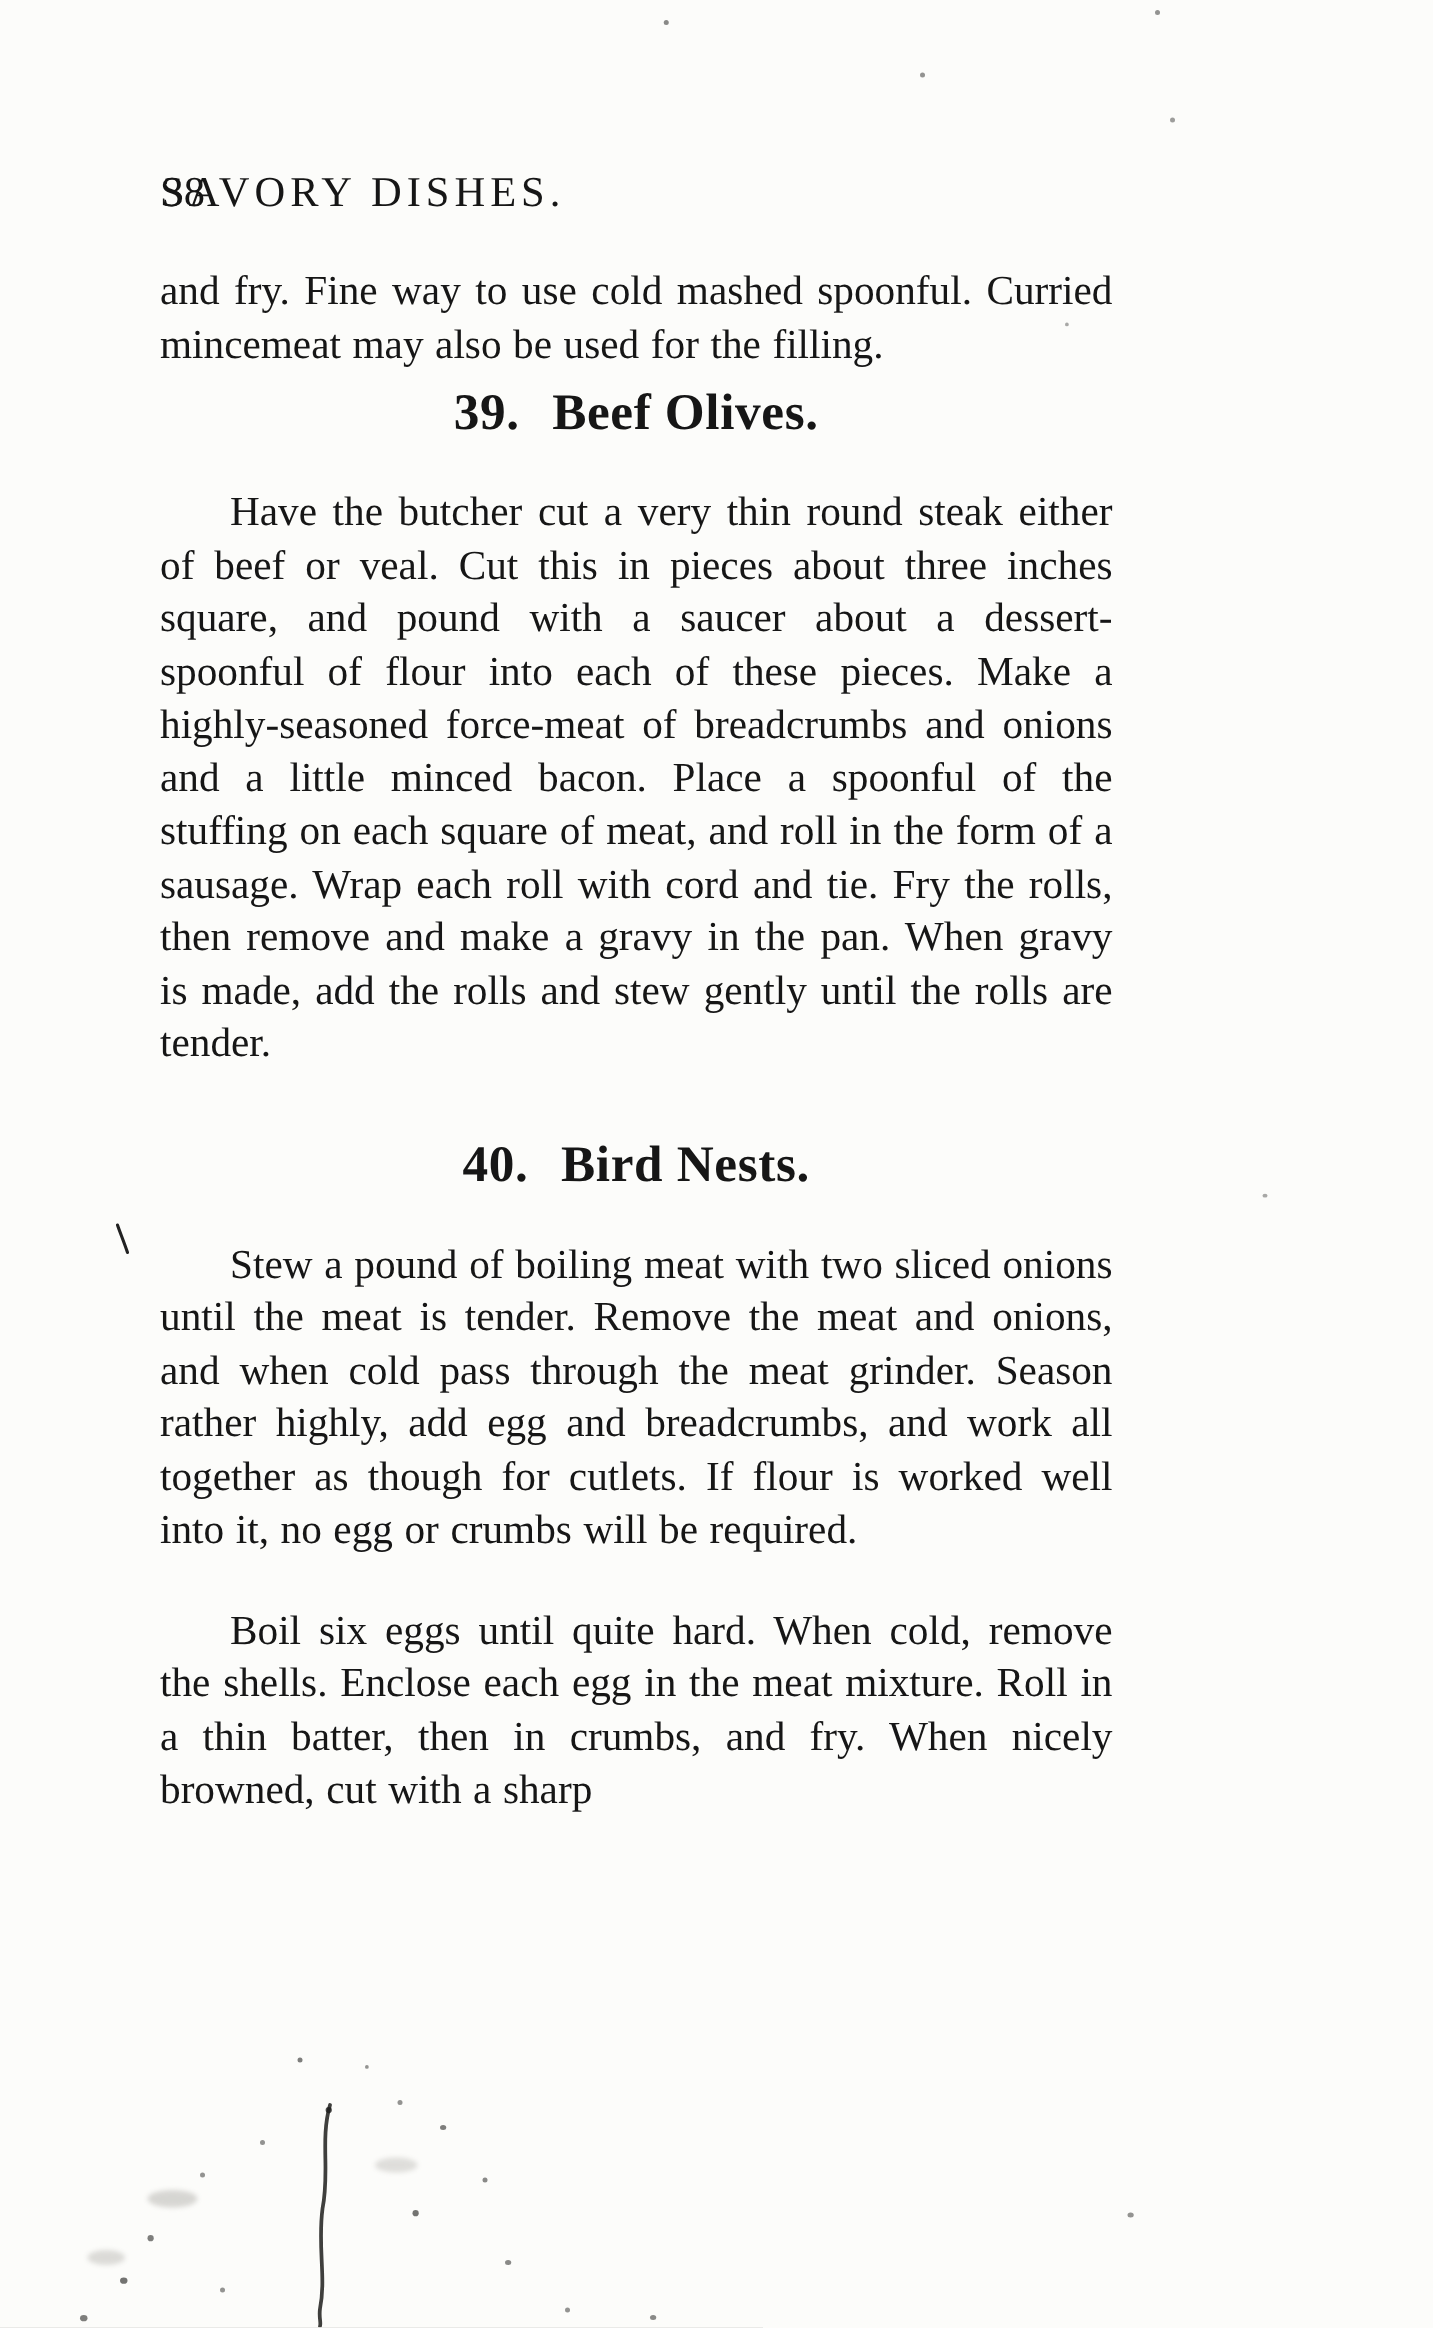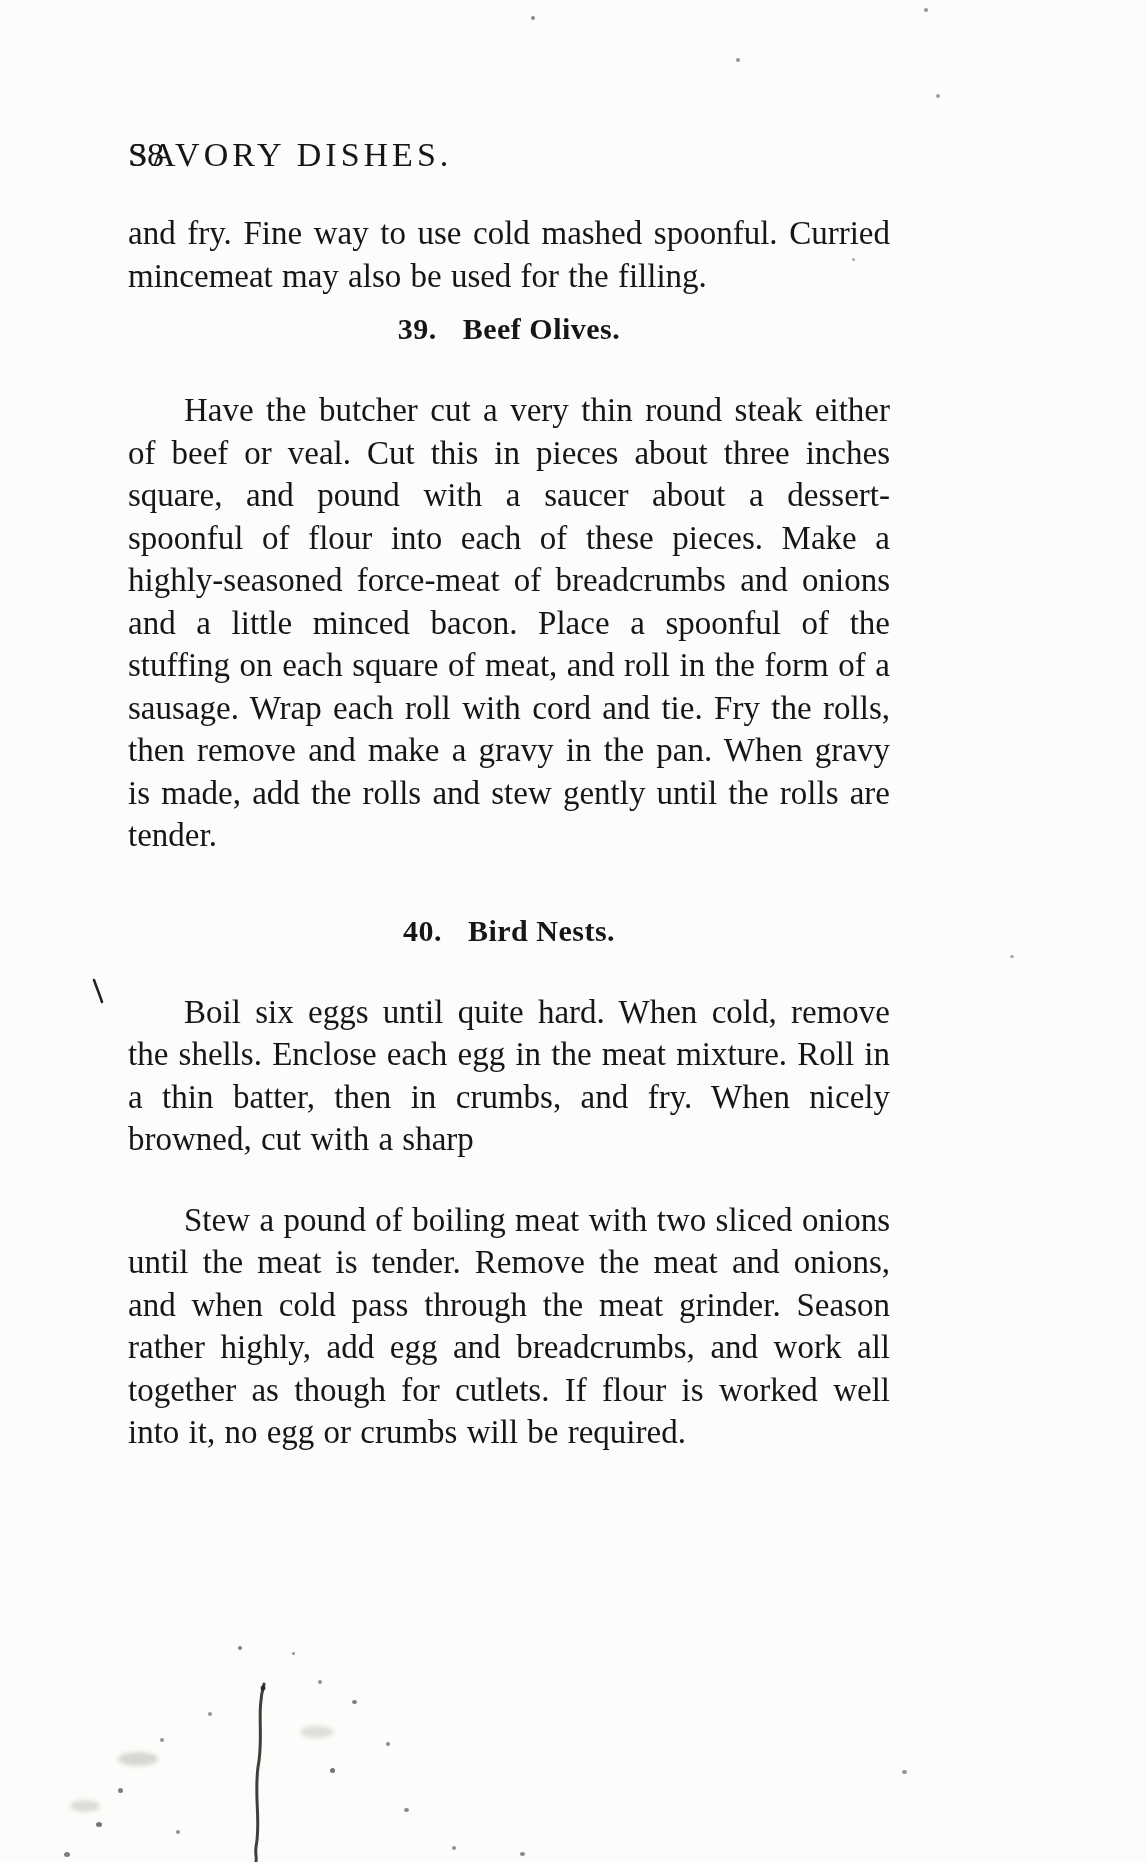--- a/index.html
+++ b/index.html
@@ -47,21 +47,21 @@
     line-height: 42.5px;
     text-align: justify;
     margin: 0;
     word-spacing: 1px;
   }
   .para.indent {
     text-indent: 56px;
     margin-top: 38px;
   }
   .recipe-heading {
-    font-size: 30px;
+    font-size: 41px;
     line-height: 44px;
     font-weight: bold;
     text-align: center;
     margin: 10px 0 20px 0;
     letter-spacing: 0.5px;
   }
   .recipe-heading.spaced {
     margin-top: 52px;
     margin-bottom: 20px;
   }
@@ -104,23 +104,23 @@
     <h2 class="recipe-heading">
       <span class="recipe-number">39.</span><span class="recipe-title">Beef Olives.</span>
     </h2>
 
     <p class="para indent">Have the butcher cut a very thin round steak either of beef or veal. Cut this in pieces about three inches square, and pound with a saucer about a dessert-spoonful of flour into each of these pieces. Make a highly-seasoned force-meat of breadcrumbs and onions and a little minced bacon. Place a spoonful of the stuffing on each square of meat, and roll in the form of a sausage. Wrap each roll with cord and tie. Fry the rolls, then remove and make a gravy in the pan. When gravy is made, add the rolls and stew gently until the rolls are tender.</p>
 
     <h2 class="recipe-heading spaced">
       <span class="recipe-number">40.</span><span class="recipe-title">Bird Nests.</span>
     </h2>
 
+    <p class="para indent">Stew a pound of boiling meat with two sliced onions until the meat is tender. Remove the meat and onions, and when cold pass through the meat grinder. Season rather highly, add egg and breadcrumbs, and work all together as though for cutlets. If flour is worked well into it, no egg or crumbs will be required.</p>
+
     <p class="para indent">Boil six eggs until quite hard. When cold, remove the shells. Enclose each egg in the meat mixture. Roll in a thin batter, then in crumbs, and fry. When nicely browned, cut with a sharp</p>
-
-    <p class="para indent">Stew a pound of boiling meat with two sliced onions until the meat is tender. Remove the meat and onions, and when cold pass through the meat grinder. Season rather highly, add egg and breadcrumbs, and work all together as though for cutlets. If flour is worked well into it, no egg or crumbs will be required.</p>
 
   </div>
 
   <svg class="stroke-mark" style="left:90px; top:978px;" width="16" height="26" viewBox="0 0 16 26">
     <path d="M4 2 C 6 8, 9 15, 12 24" stroke="#222" stroke-width="2.5" fill="none" stroke-linecap="round"></path>
   </svg>
 
   <svg class="stroke-mark" style="left:248px; top:1682px;" width="26" height="180" viewBox="0 0 26 180">
     <path d="M16 2 C 8 30, 16 55, 10 85 C 6 115, 13 140, 8 165 C 7 172, 9 176, 8 179" stroke="#1d1d1b" stroke-width="3" fill="none" stroke-linecap="round" opacity="0.85"></path>
     <circle cx="15" cy="6" r="2.5" fill="#1d1d1b" opacity="0.8"></circle>

